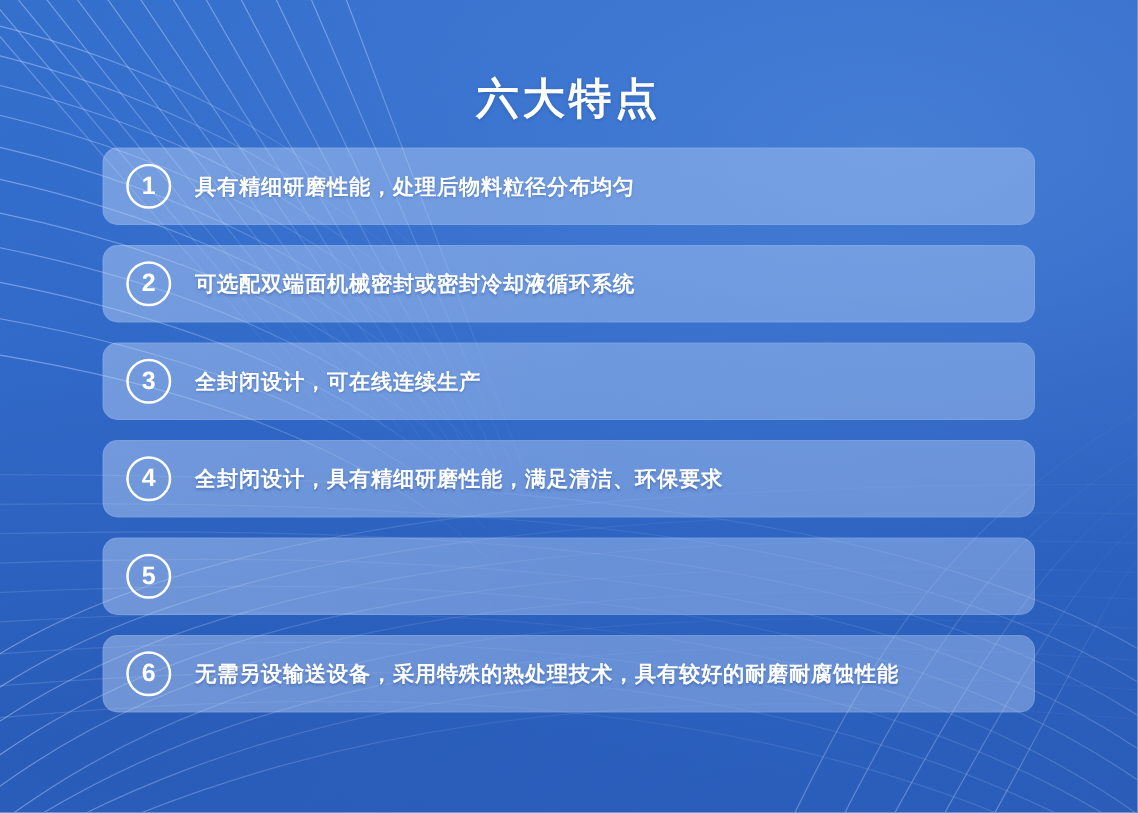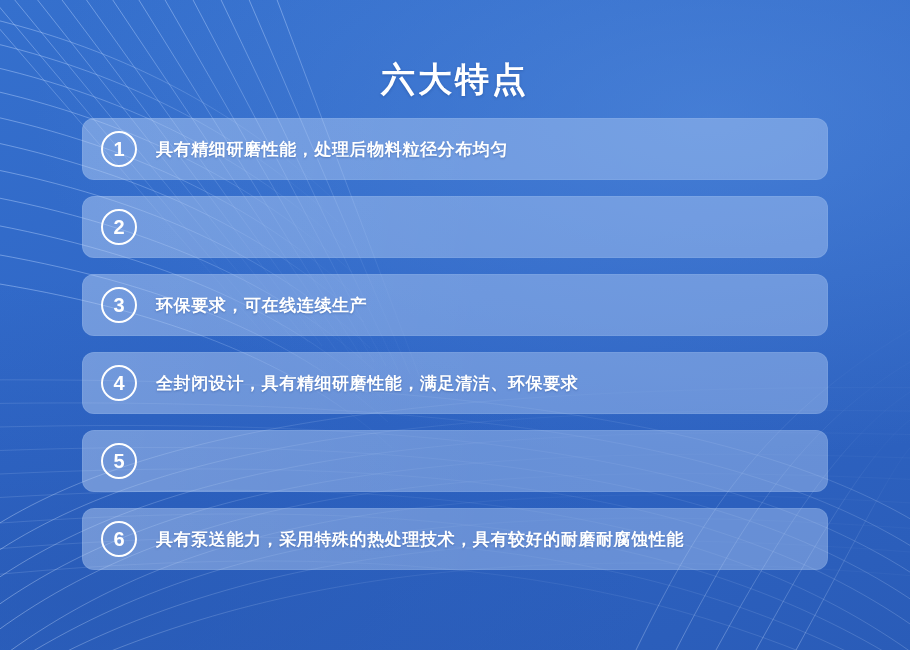--- a/index.html
+++ b/index.html
@@ -202,35 +202,36 @@
 
   <div class="feature-list">
 
     <div class="feature-row">
       <div class="badge">1</div>
       <div class="feature-text">具有精细研磨性能，处理后物料粒径分布均匀</div>
     </div>
 
     <div class="feature-row">
       <div class="badge">2</div>
+      <div class="feature-text">可选配双端面机械密封或密封冷却液循环系统</div>
     </div>
 
     <div class="feature-row">
       <div class="badge">3</div>
-      <div class="feature-text">环保要求，可在线连续生产</div>
+      <div class="feature-text">全封闭设计，可在线连续生产</div>
     </div>
 
     <div class="feature-row">
       <div class="badge">4</div>
       <div class="feature-text">全封闭设计，具有精细研磨性能，满足清洁、环保要求</div>
     </div>
 
     <div class="feature-row">
       <div class="badge">5</div>
     </div>
 
     <div class="feature-row">
       <div class="badge">6</div>
-      <div class="feature-text">具有泵送能力，采用特殊的热处理技术，具有较好的耐磨耐腐蚀性能</div>
+      <div class="feature-text">无需另设输送设备，采用特殊的热处理技术，具有较好的耐磨耐腐蚀性能</div>
     </div>
 
   </div>
 </div>
 
 </body></html>

